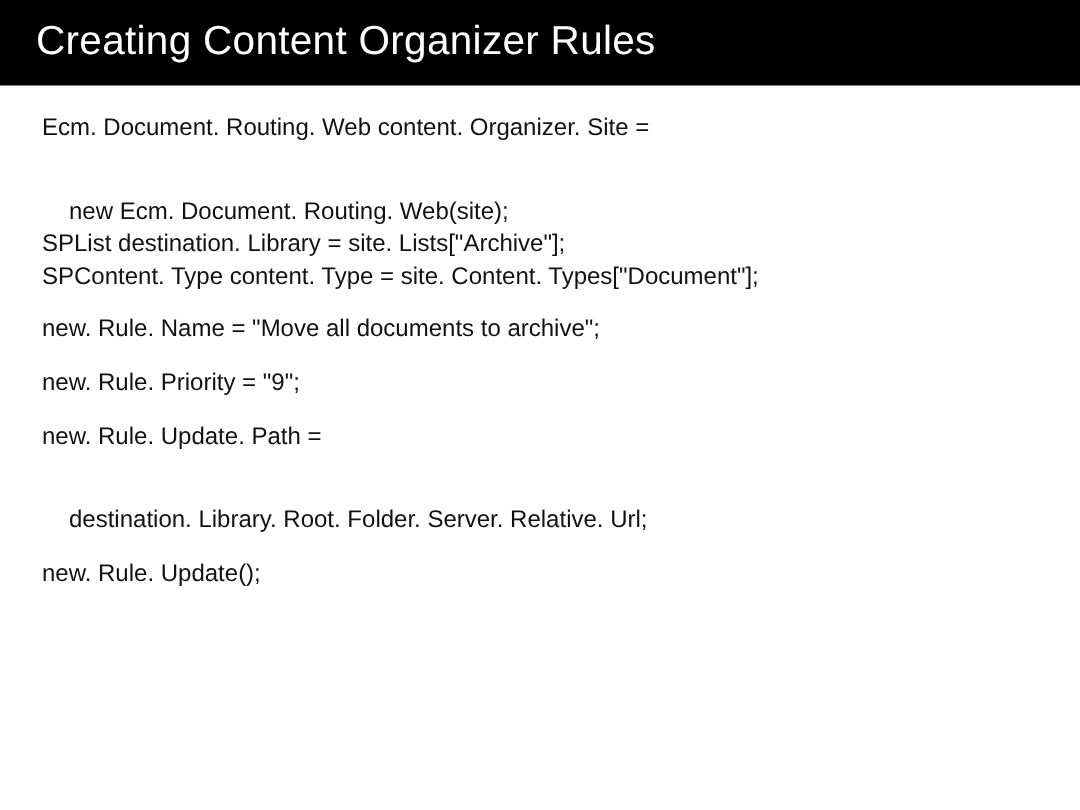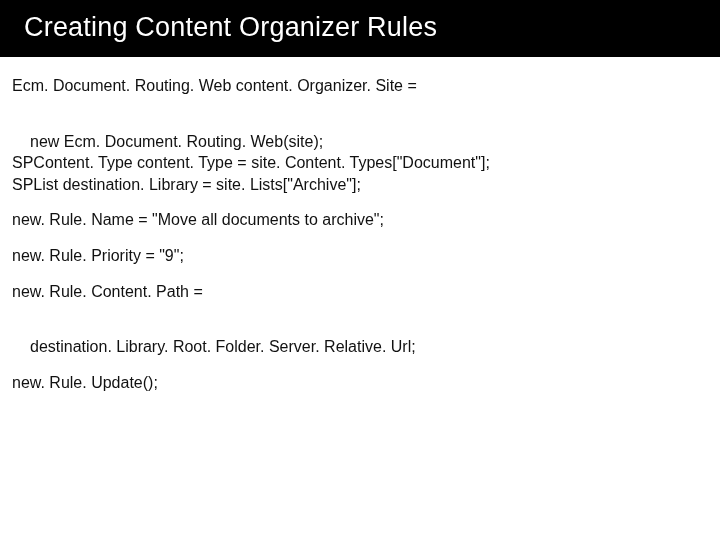--- a/index.html
+++ b/index.html
@@ -19,21 +19,21 @@
   }
   .title-bar {
     background: #000000;
     color: #ffffff;
     padding: 12px 24px 14px 24px;
     font-size: 27px;
     font-weight: 300;
     letter-spacing: 0.2px;
   }
   .code-area {
-    padding: 18px 24px 0 12px;
+    padding: 18px 24px 0 28px;
     font-family: "Segoe UI", Arial, sans-serif;
     font-size: 16px;
     line-height: 1.35;
     color: #111;
   }
   .block {
     margin-bottom: 14px;
   }
   .indent {
     padding-left: 18px;
@@ -48,39 +48,39 @@
 <body>
 
 <div class="slide">
   <div class="title-bar">Creating Content Organizer Rules</div>
 
   <div class="code-area">
 
     <div class="block">
       <span class="line">Ecm. Document. Routing. Web content. Organizer. Site =</span>
       <span class="indent">new Ecm. Document. Routing. Web(site);</span>
+      <span class="line">SPList destination. Library = site. Lists["Archive"];</span>
       <span class="line">SPContent. Type content. Type = site. Content. Types["Document"];</span>
-      <span class="line">SPList destination. Library = site. Lists["Archive"];</span>
     </div>
 
     <div class="block">
     </div>
 
     <div class="block">
       <span class="line">new. Rule. Name = "Move all documents to archive";</span>
     </div>
 
 
     <div class="block">
       <span class="line">new. Rule. Priority = "9";</span>
     </div>
 
 
     <div class="block">
-      <span class="line">new. Rule. Content. Path =</span>
+      <span class="line">new. Rule. Update. Path =</span>
       <span class="indent">destination. Library. Root. Folder. Server. Relative. Url;</span>
     </div>
 
     <div class="block">
       <span class="line">new. Rule. Update();</span>
     </div>
 
   </div>
 </div>
 

